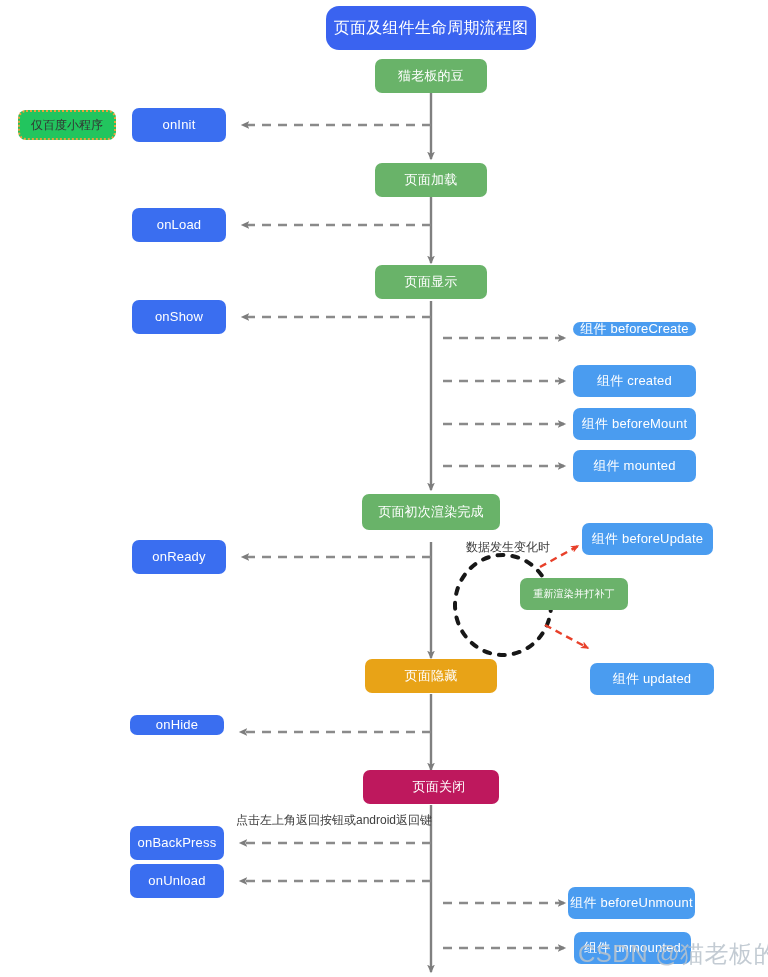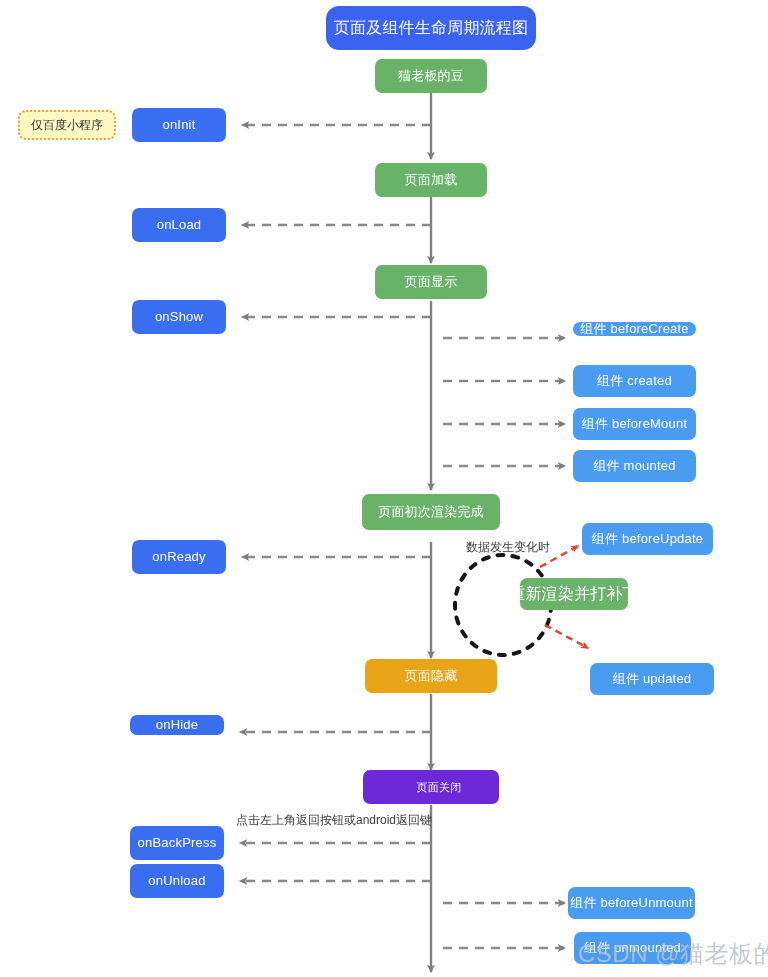--- a/index.html
+++ b/index.html
@@ -23,32 +23,32 @@
     line-height:1.15;
     letter-spacing:.2px;
     white-space:nowrap;
   }
   .title-node{
     background:#3a63f0;
     font-size:16px;
     border-radius:13px;
   }
   .green{background:#69b369;font-size:13px;}
-  .green2{background:#6bb26b;font-size:16px;}
+  .green2{background:#6bb26b;font-size:10px;}
   .orange{background:#e8a317;font-size:13px;}
-  .red{background:#6d28d9;font-size:11px;padding-left:16px;}
+  .red{background:#be185d;font-size:13px;padding-left:16px;}
   .blue-left{background:#3a6ef0;font-size:13px;}
   .blue-comp{background:#4a9cf0;font-size:13px;}
 
   .badge{
     position:absolute;
     box-sizing:border-box;
     border:2px dotted #e9a13b;
     border-radius:8px;
-    background:#fef9c3;
+    background:#22c55e;
     color:#333333;
     font-size:12px;
     display:flex;align-items:center;justify-content:center;
     white-space:nowrap;
   }
 
   .edge-label{
     position:absolute;
     font-size:12px;
     color:#3d3d3d;

